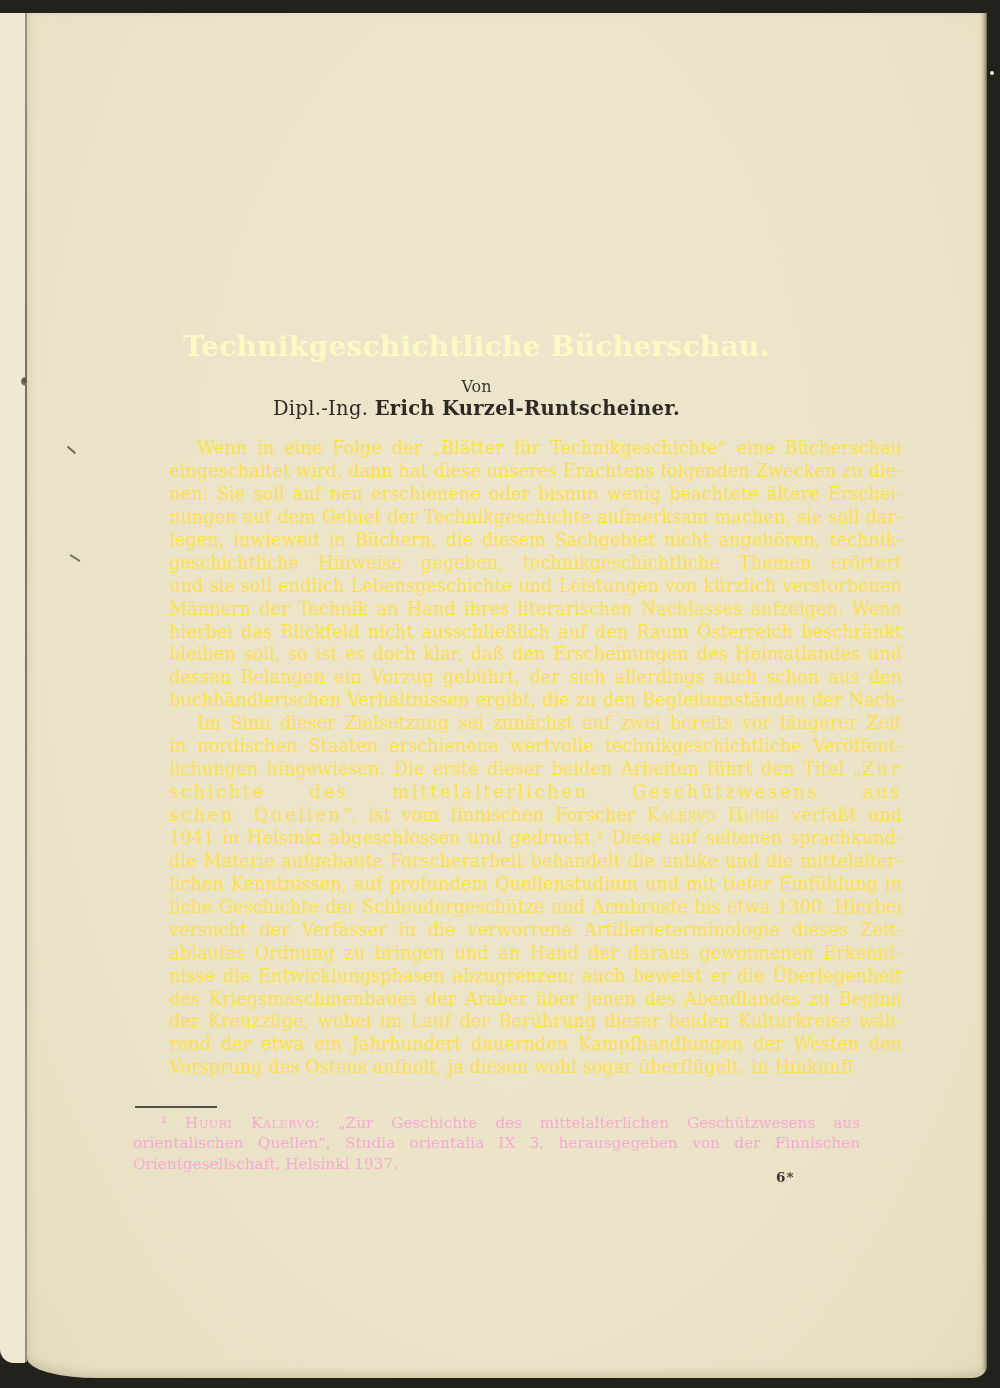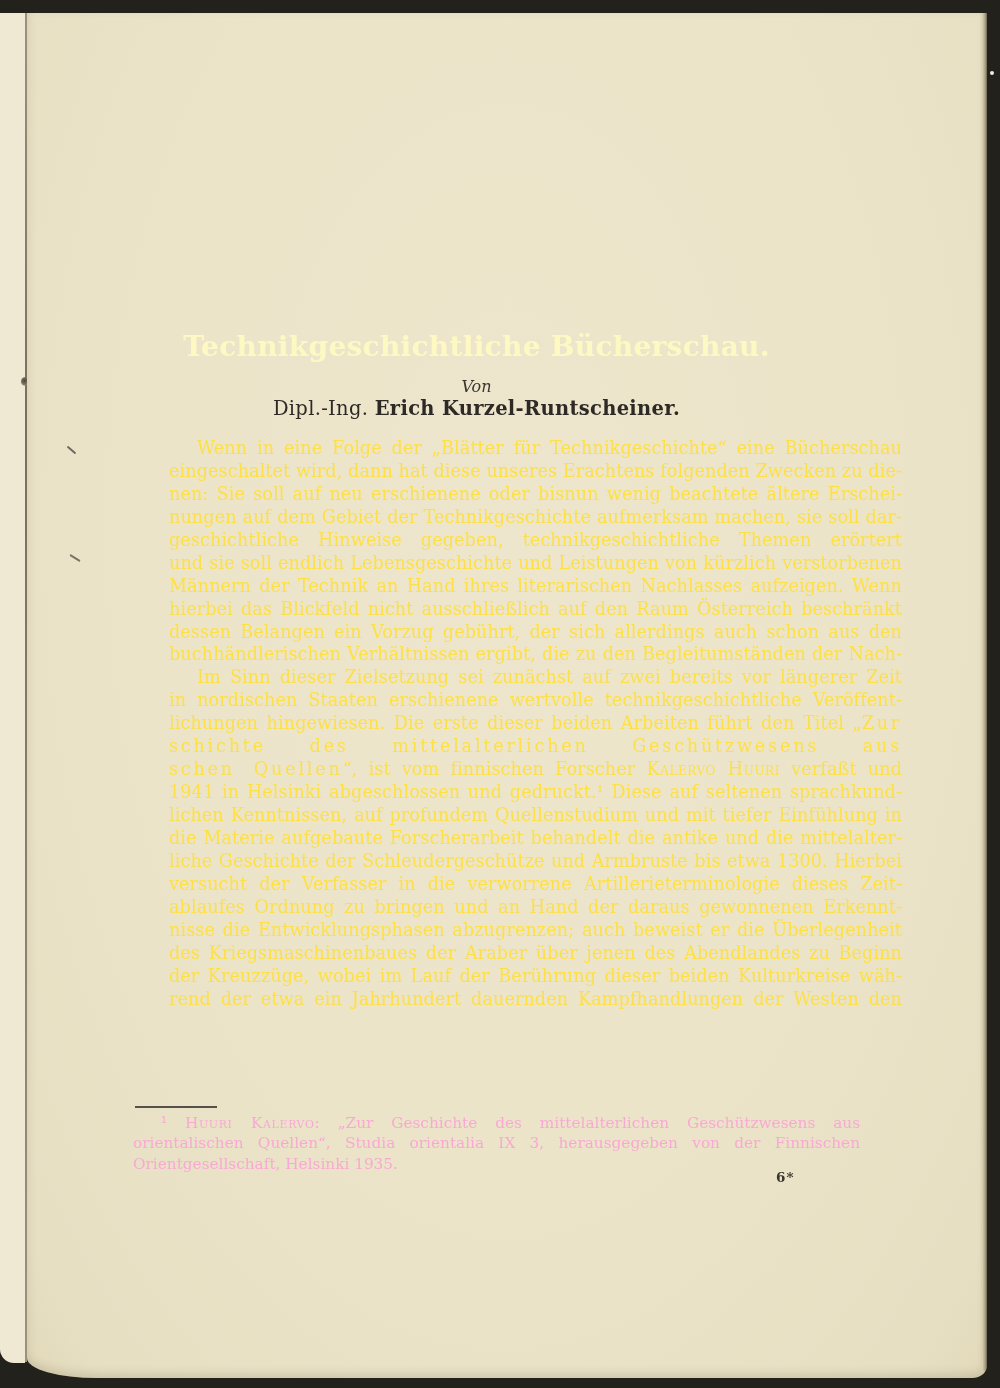--- a/index.html
+++ b/index.html
@@ -26,21 +26,21 @@
     background:linear-gradient(90deg, rgba(224,215,186,0) 0%, #d6cdaf 35%, #a89f84 75%, #6b6352 100%);
     border-radius:0 0 4px 0;}
   .speck{left:990px;top:71px;width:4px;height:4px;border-radius:50%;background:#f2ecd8;}
   
   .mark{background:#6e695e;border-radius:2px;height:2px;}
   .mark-1{left:66px;top:449px;width:11px;transform:rotate(40deg);}
   .mark-2{left:69px;top:557px;width:12px;transform:rotate(32deg);background:#7a7468;}
   
   .h-title{left:110px;top:330px;width:733px;text-align:center;
     font-weight:bold;font-size:28px;line-height:34px;color:#fef9c3;letter-spacing:0.3px;}
-  .h-von{left:110px;top:377px;width:733px;text-align:center;font-size:16px;color:#3b372f;font-style:italic;}
+  .h-von{left:110px;top:377px;width:733px;text-align:center;font-size:16px;color:#3b372f;}
   .h-author{left:110px;top:397px;width:733px;text-align:center;font-size:19.5px;color:#2d2a25;letter-spacing:0.3px;}
   .h-author .bold{font-weight:bold;}
   
   .bodytext{left:137px;top:437px;width:733px;font-size:17.6px;line-height:22.95px;
     color:#fde047;letter-spacing:0.1px;margin-left:32px;}
   .ln{text-align:justify;text-align-last:justify;height:22.95px;overflow:hidden;}
   .ln.last{text-align-last:left;}
   .ind{text-indent:28px;}
   .sp{letter-spacing:2.8px;word-spacing:5px;}
   .sc{font-variant:small-caps;letter-spacing:0.6px;}
@@ -66,46 +66,49 @@
 <div class="abs h-title">Technikgeschichtliche Bücherschau.</div>
 <div class="abs h-von">Von</div>
 <div class="abs h-author"><span>Dipl.-Ing.</span> <span class="bold">Erich Kurzel-Runtscheiner.</span></div>
 
 <div class="abs bodytext">
   <div class="para">
     <div class="ln ind">Wenn in eine Folge der „Blätter für Technikgeschichte“ eine Bücherschau</div>
     <div class="ln">eingeschaltet wird, dann hat diese unseres Erachtens folgenden Zwecken zu die-</div>
     <div class="ln">nen: Sie soll auf neu erschienene oder bisnun wenig beachtete ältere Erschei-</div>
     <div class="ln">nungen auf dem Gebiet der Technikgeschichte aufmerksam machen, sie soll dar-</div>
+    <div class="ln">legen, inwieweit in Büchern, die diesem Sachgebiet nicht angehören, technik-</div>
     <div class="ln">geschichtliche Hinweise gegeben, technikgeschichtliche Themen erörtert werden</div>
     <div class="ln">und sie soll endlich Lebensgeschichte und Leistungen von kürzlich verstorbenen</div>
     <div class="ln">Männern der Technik an Hand ihres literarischen Nachlasses aufzeigen. Wenn</div>
     <div class="ln">hierbei das Blickfeld nicht ausschließlich auf den Raum Österreich beschränkt</div>
+    <div class="ln">bleiben soll, so ist es doch klar, daß den Erscheinungen des Heimatlandes und</div>
     <div class="ln">dessen Belangen ein Vorzug gebührt, der sich allerdings auch schon aus den</div>
     <div class="ln">buchhändlerischen Verhältnissen ergibt, die zu den Begleitumständen der Nach-</div>
   </div>
   <div class="para">
     <div class="ln ind">Im Sinn dieser Zielsetzung sei zunächst auf zwei bereits vor längerer Zeit</div>
     <div class="ln">in nordischen Staaten erschienene wertvolle technikgeschichtliche Veröffent-</div>
     <div class="ln"><span>lichungen hingewiesen. Die erste dieser beiden Arbeiten führt den Titel „</span><span class="sp">Zur Ge-</span></div>
     <div class="ln sp">schichte des mittelalterlichen Geschützwesens aus orientali-</div>
     <div class="ln"><span class="sp">schen Quellen</span><span>“, ist vom finnischen Forscher </span><span class="sc">Kalervo Huuri</span><span> verfaßt und</span></div>
     <div class="ln">1941 in Helsinki abgeschlossen und gedruckt.¹ Diese auf seltenen sprachkund-</div>
+    <div class="ln">die Materie aufgebaute Forscherarbeit behandelt die antike und die mittelalter-</div>
     <div class="ln">lichen Kenntnissen, auf profundem Quellenstudium und mit tiefer Einfühlung in</div>
-    <div class="ln">die Materie aufgebaute Forscherarbeit behandelt die antike und die mittelalter-</div>
     <div class="ln">liche Geschichte der Schleudergeschütze und Armbruste bis etwa 1300. Hierbei</div>
     <div class="ln">versucht der Verfasser in die verworrene Artillerieterminologie dieses Zeit-</div>
     <div class="ln">ablaufes Ordnung zu bringen und an Hand der daraus gewonnenen Erkennt-</div>
     <div class="ln">nisse die Entwicklungsphasen abzugrenzen; auch beweist er die Überlegenheit</div>
     <div class="ln">des Kriegsmaschinenbaues der Araber über jenen des Abendlandes zu Beginn</div>
     <div class="ln">der Kreuzzüge, wobei im Lauf der Berührung dieser beiden Kulturkreise wäh-</div>
     <div class="ln">rend der etwa ein Jahrhundert dauernden Kampfhandlungen der Westen den</div>
+    <div class="ln last">Vorsprung des Ostens aufholt, ja diesen wohl sogar überflügelt. In Hinkunft</div>
   </div>
 </div>
 
 <div class="abs fn-rule"></div>
 <div class="abs footnote">
   <div class="ln ind"><span>¹ </span><span class="sc">Huuri Kalervo</span><span>: „Zur Geschichte des mittelalterlichen Geschützwesens aus</span></div>
   <div class="ln">orientalischen Quellen“, Studia orientalia IX 3, herausgegeben von der Finnischen</div>
-  <div class="ln last">Orientgesellschaft, Helsinki 1935.</div>
+  <div class="ln last">Orientgesellschaft, Helsinki 1937.</div>
 </div>
 
 <div class="abs sig">6*</div>
 
 </body></html>

